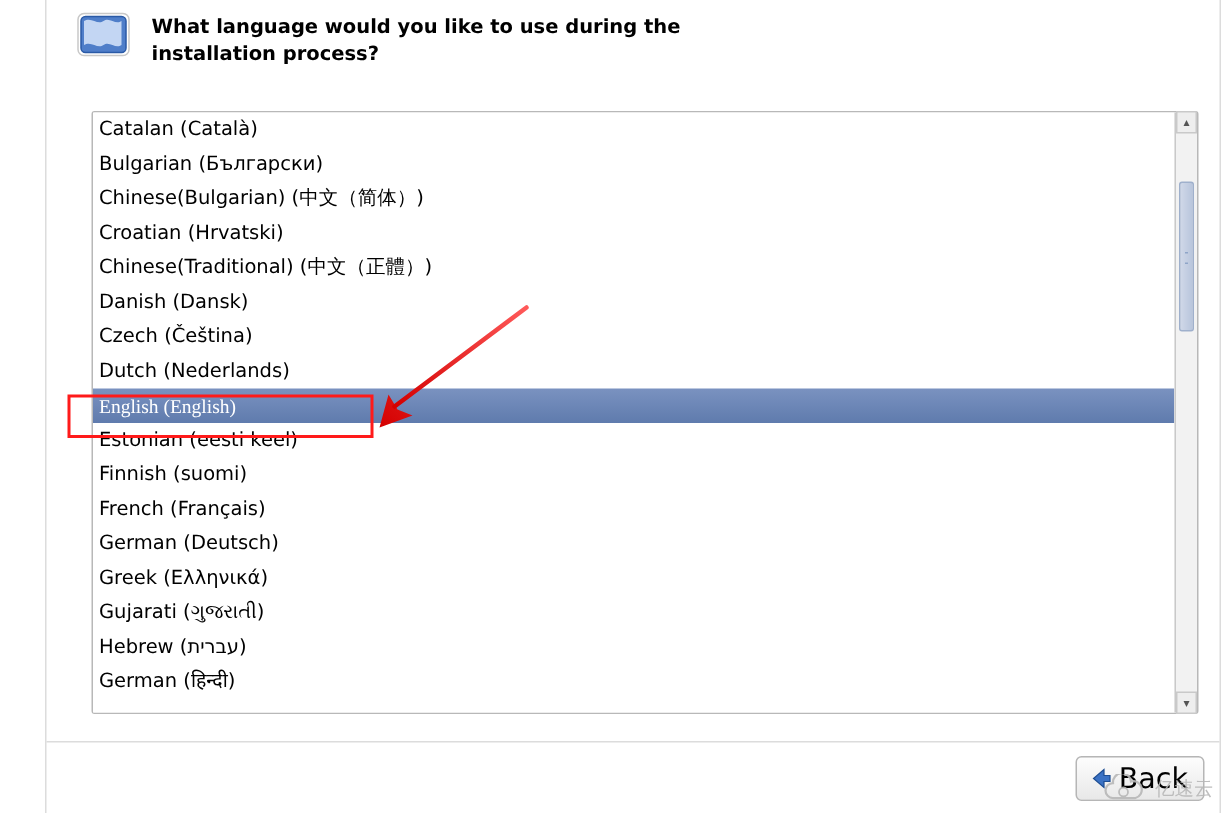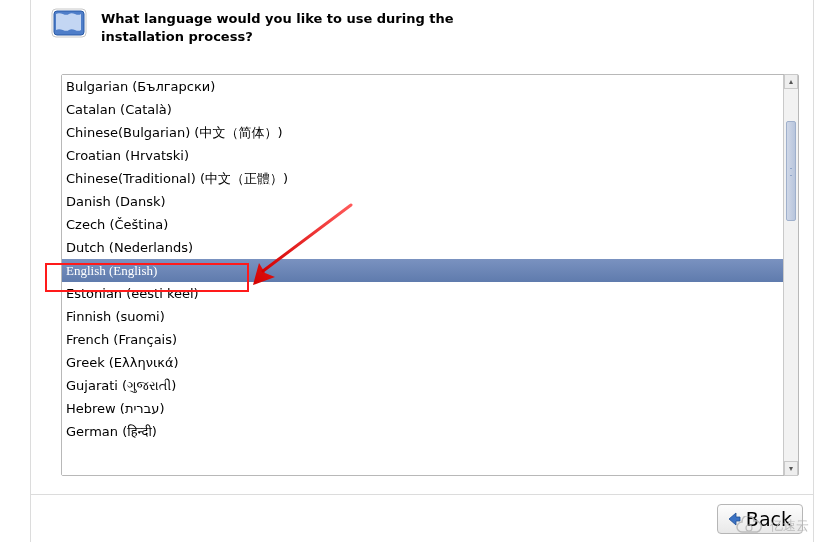--- a/index.html
+++ b/index.html
@@ -184,32 +184,33 @@
         <rect x="5" y="3" width="30" height="24" rx="3" fill="#4f7ec9" stroke="#2a5aa6" stroke-width="1"></rect>
         <path d="M7,6 C12,3 16,9 20,6 C24,3 28,9 32,6 L32,22 C28,25 24,19 20,22 C16,25 12,19 7,22 Z" fill="#cfe0f7" opacity="0.9"></path>
         <rect x="3" y="1" width="34" height="28" rx="4" fill="none" stroke="#c8c8c8" stroke-width="1"></rect>
       </svg>
     </span>
     <div class="prompt">What language would you like to use during the installation process?</div>
   </div>
 
   <div class="list-wrap">
     <div class="list" id="lang-list">
+        <div class="list-item">Catalan (Català)</div>
         <div class="list-item">Bulgarian (Български)</div>
-        <div class="list-item">Catalan (Català)</div>
         <div class="list-item">Chinese(Bulgarian) (中文（简体）)</div>
         <div class="list-item">Croatian (Hrvatski)</div>
         <div class="list-item">Chinese(Traditional) (中文（正體）)</div>
         <div class="list-item">Danish (Dansk)</div>
         <div class="list-item">Czech (Čeština)</div>
         <div class="list-item">Dutch (Nederlands)</div>
         <div class="list-item selected">English (English)</div>
         <div class="list-item">Estonian (eesti keel)</div>
         <div class="list-item">Finnish (suomi)</div>
         <div class="list-item">French (Français)</div>
+        <div class="list-item">German (Deutsch)</div>
         <div class="list-item">Greek (Ελληνικά)</div>
         <div class="list-item">Gujarati (ગુજરાતી)</div>
         <div class="list-item">Hebrew (עברית)</div>
         <div class="list-item">German (हिन्दी)</div>
       </div>
     <div class="scrollbar">
       <div class="scroll-btn up">▴</div>
       <div class="scroll-thumb"></div>
       <div class="scroll-btn down">▾</div>
     </div>

